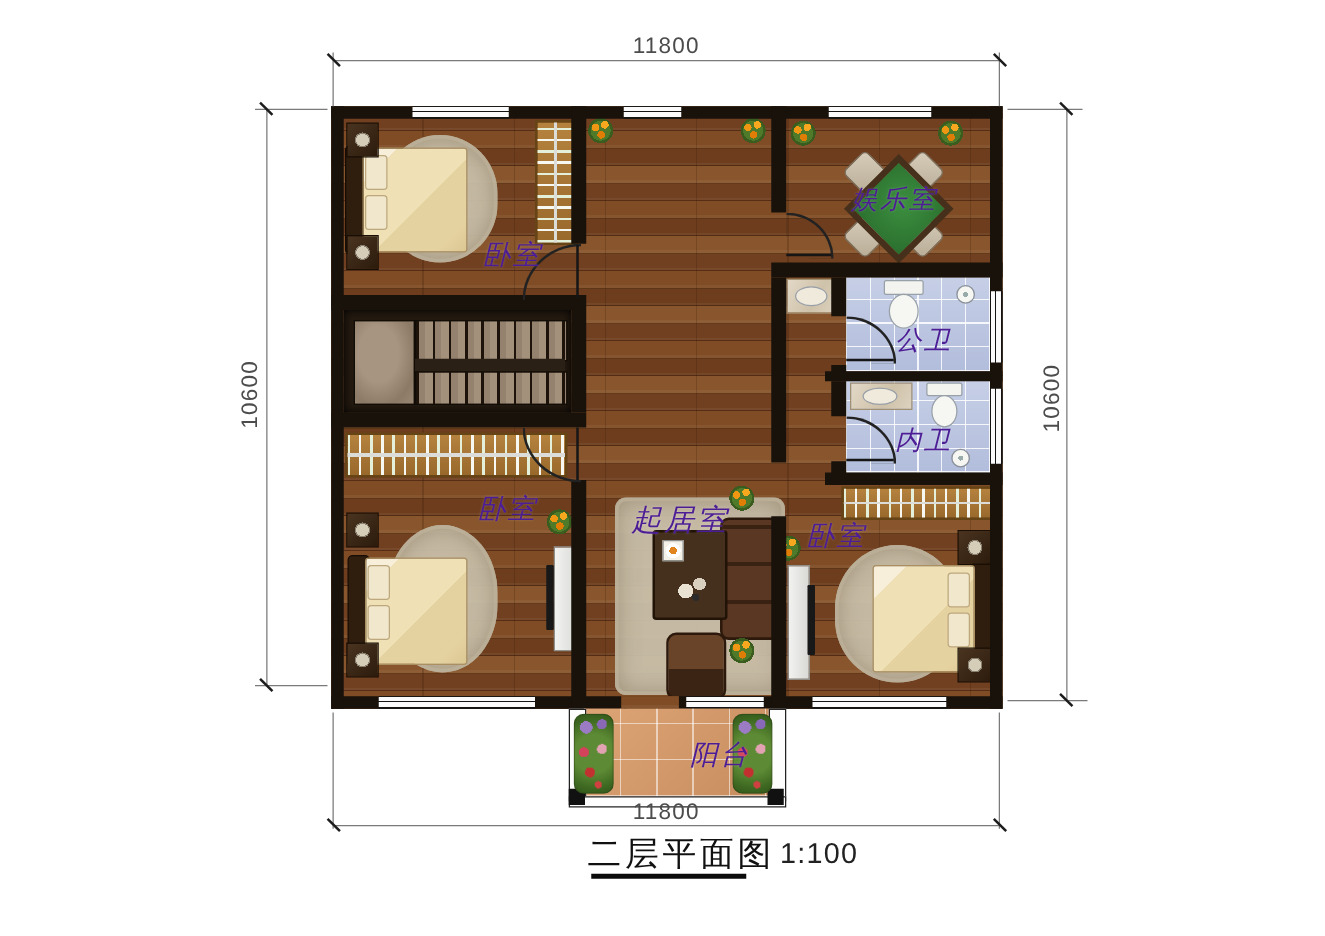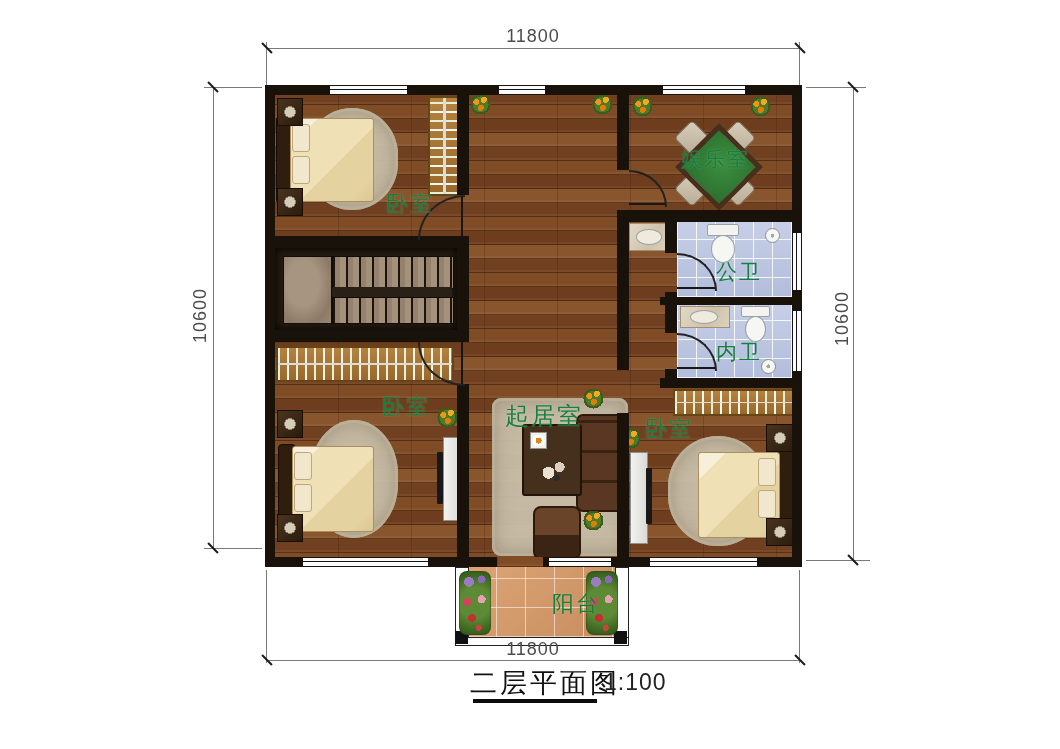--- a/index.html
+++ b/index.html
@@ -73,21 +73,21 @@
     radial-gradient(circle at 30% 16%, #9b7cc4 0 5px, transparent 5px),
     radial-gradient(circle at 72% 12%, #8a68b8 0 4px, transparent 4px),
     radial-gradient(circle at 24% 48%, #d3425a 0 4px, transparent 4px),
     radial-gradient(circle at 72% 44%, #e2a2b2 0 4px, transparent 4px),
     radial-gradient(circle at 40% 74%, #c23030 0 4px, transparent 4px),
     radial-gradient(circle at 62% 90%, #d04040 0 3px, transparent 3px),
     radial-gradient(circle at 50% 50%, #5d8a34 0 45%, #3f6a22 78%, #33571b);}
   .balwall{background:#fdfdfd;border:1px solid #222;}
   .post{background:#111;}
   
-  .lbl{color:#15803d;font-size:22px;letter-spacing:2px;white-space:nowrap;text-shadow:0 0 2px rgba(255,255,255,.25);}
+  .lbl{color:#4c1d95;font-size:22px;letter-spacing:2px;white-space:nowrap;text-shadow:0 0 2px rgba(255,255,255,.25);font-style:italic;}
   .dimtxt{color:#4c4c4c;font-size:18px;letter-spacing:1px;text-align:center;transform-origin:center;}
   .dimline{background:#7a7a7a;}
   .tick{width:14px;height:2px;background:#1c1c1c;transform:rotate(45deg);}
   .title-cn{color:#111;font-size:27px;letter-spacing:3px;text-align:center;white-space:nowrap;}
   .title-bar{background:#0b0b0b;}
   .title-scale{color:#222;font-size:23px;letter-spacing:1px;}
 </style>
 </head>
 <body>
 
@@ -288,16 +288,16 @@
     <div class="a dimline" style="left:806px;top:560px;width:64px;height:1px;"></div>
     <div class="a dimline" style="left:853px;top:87px;width:1px;height:473px;"></div>
     <div class="a tick" style="left:846px;top:86px;"></div>
     <div class="a tick" style="left:846px;top:559px;"></div>
     <div class="a dimtxt" style="left:802px;top:308px;width:80px;transform:rotate(-90deg);">10600</div>
   </div>
 
   <div>
     <div class="a title-cn" style="left:470px;top:665px;width:130px;">二层平面图</div>
     <div class="a title-bar" style="left:473px;top:699px;width:124px;height:4px;"></div>
-    <div class="a title-scale" style="left:604px;top:669px;">1:100</div>
+    <div class="a title-scale" style="left:624px;top:669px;">1:100</div>
   </div>
 
 </div>
 
 </body></html>

